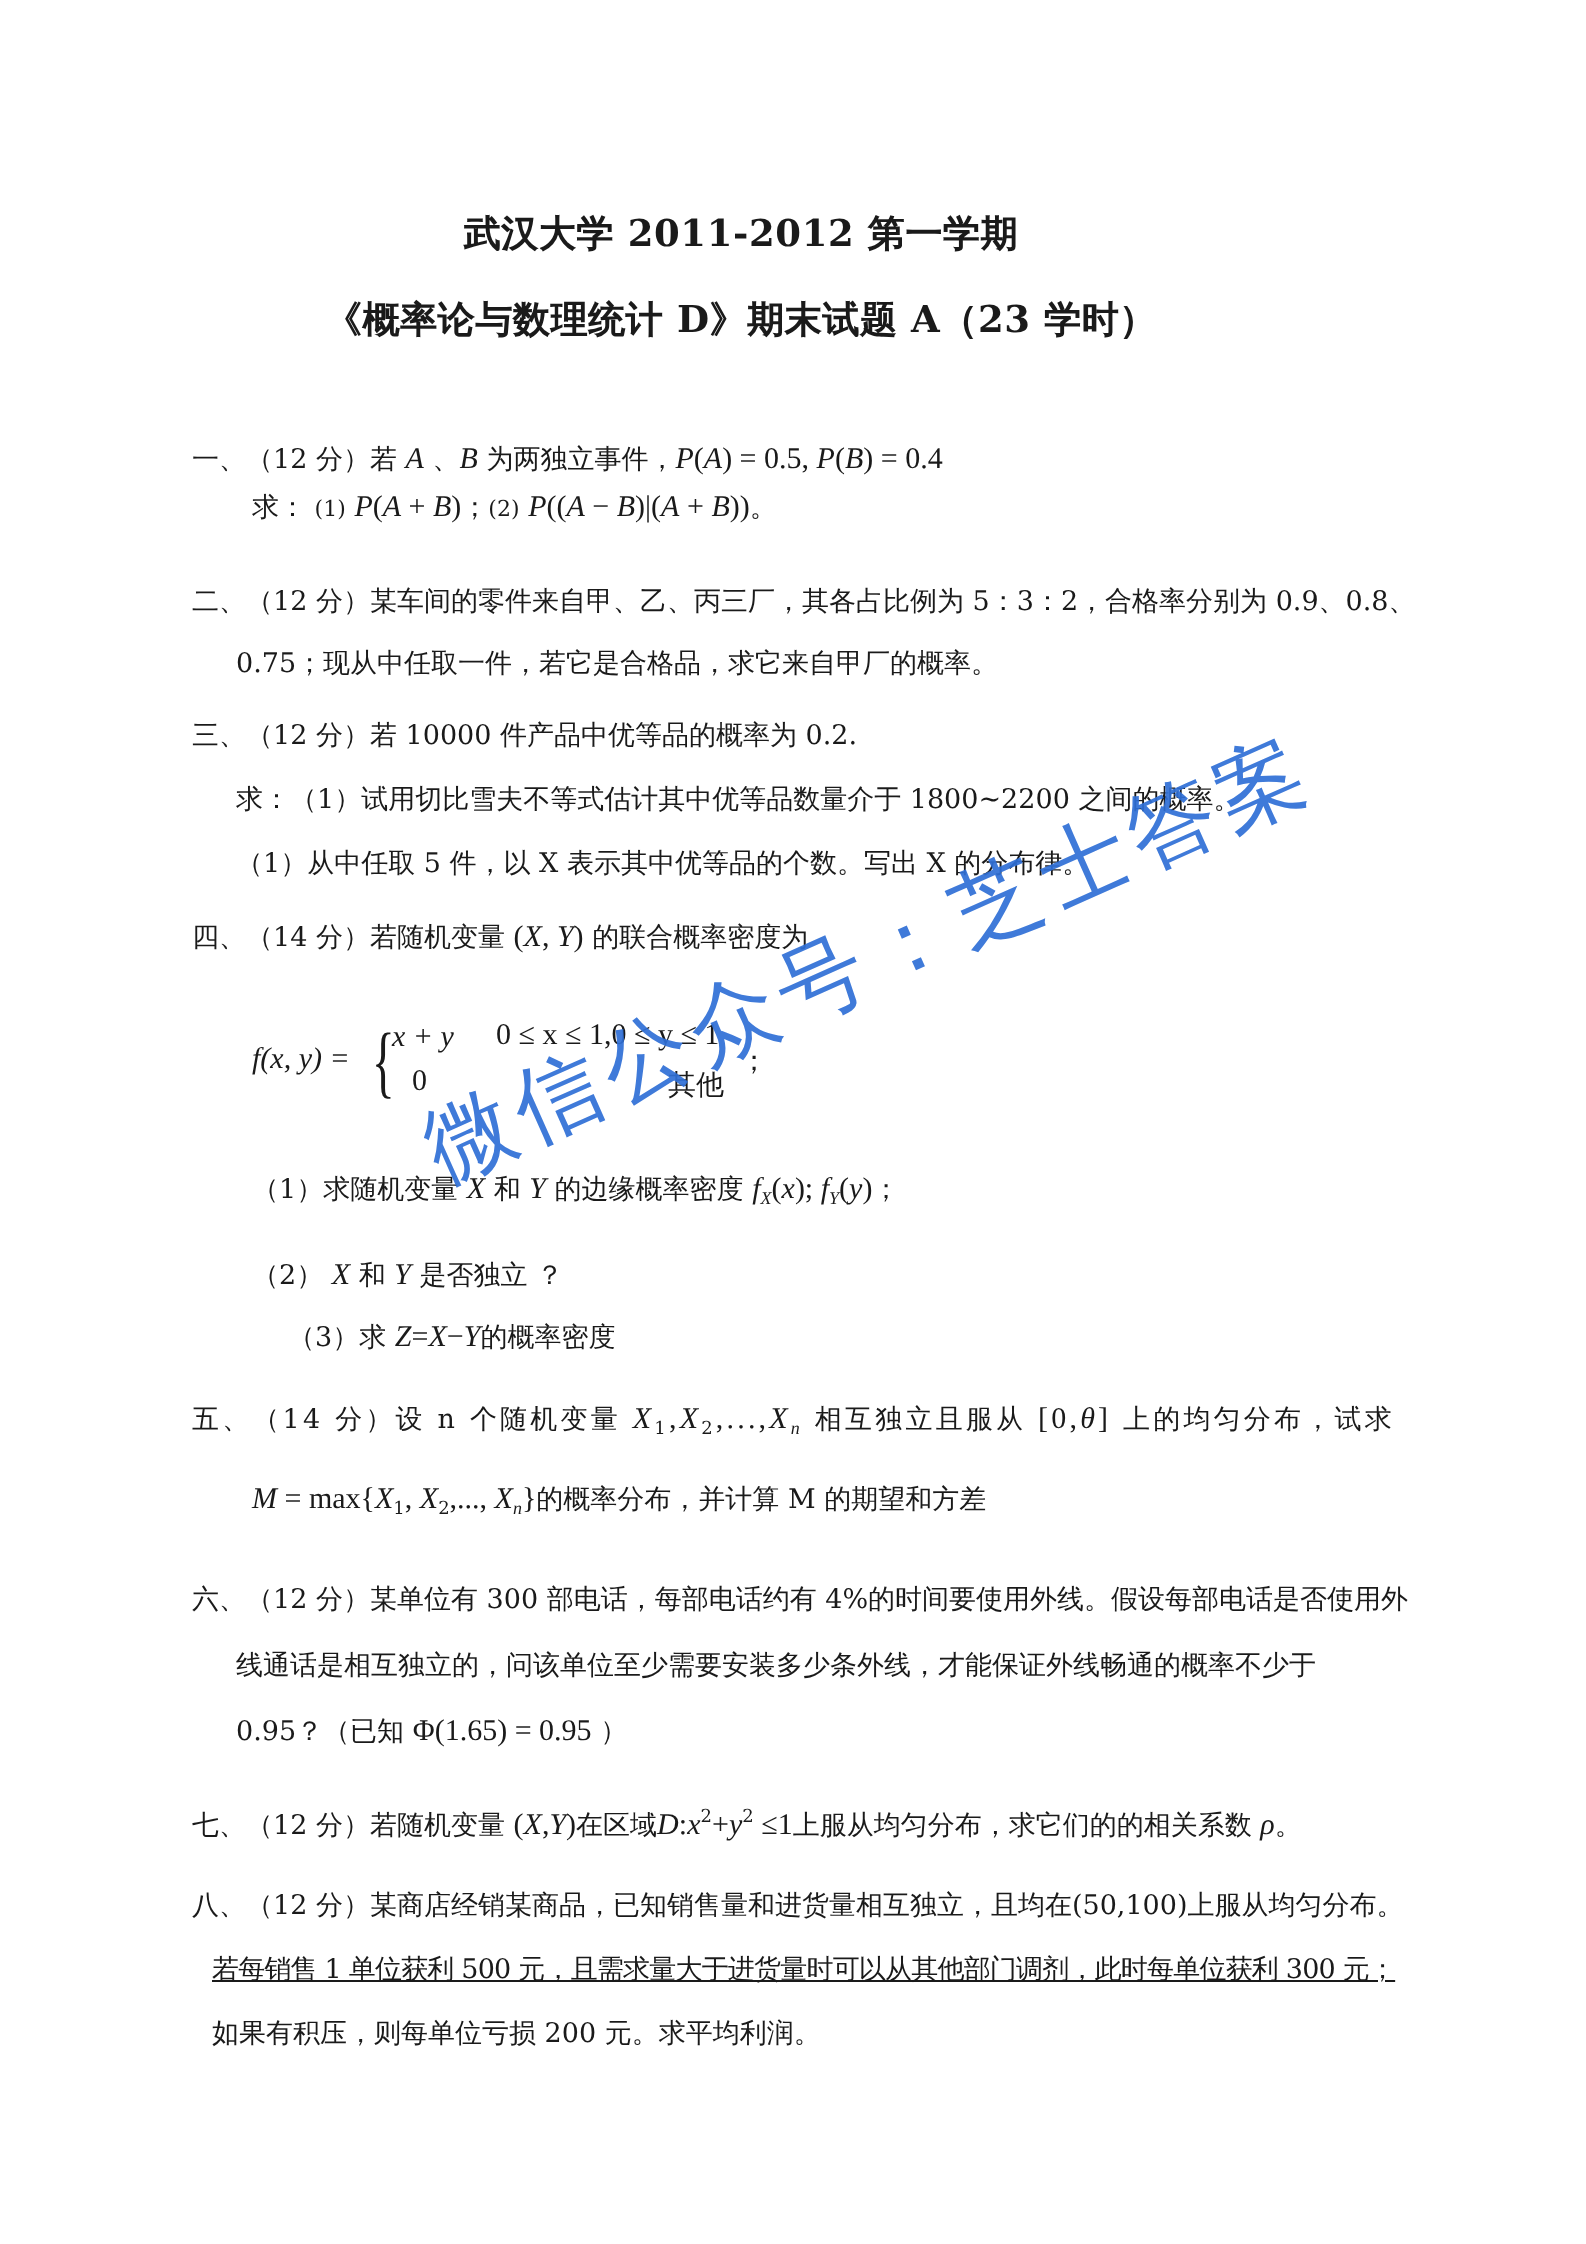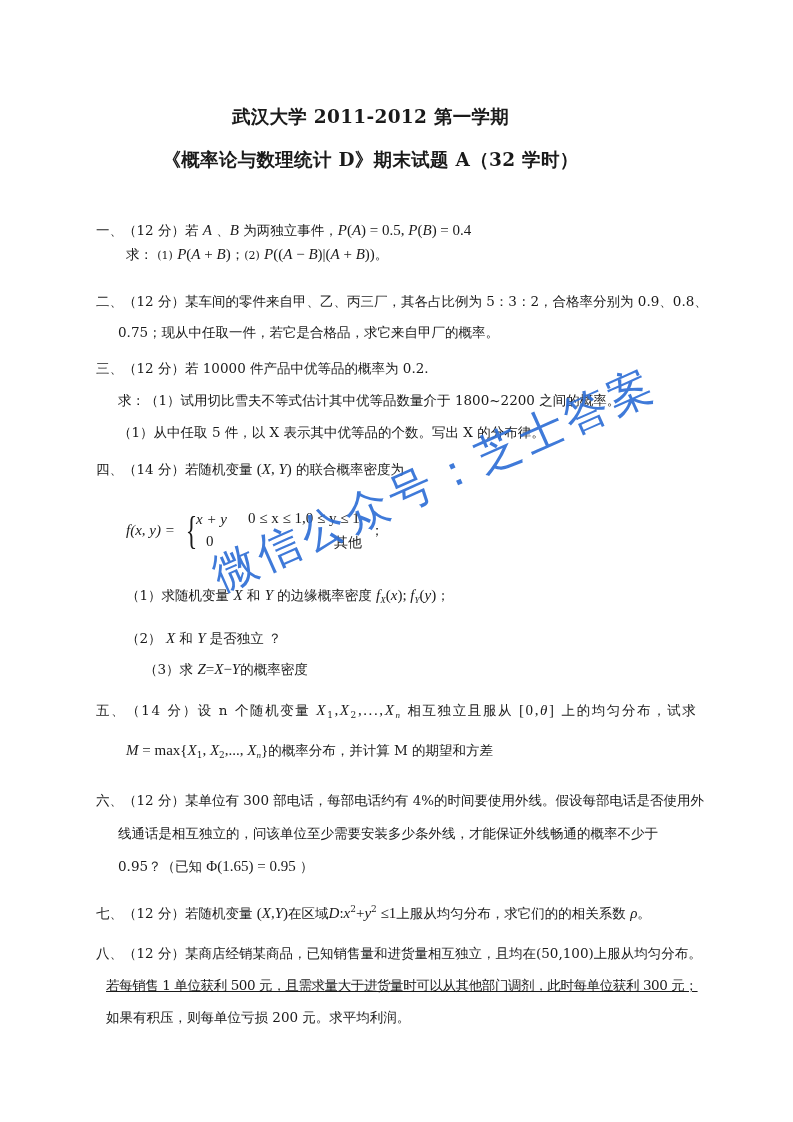--- a/index.html
+++ b/index.html
@@ -26,21 +26,21 @@
       font-size: 44px; color: #2f6fd6; opacity: 0.92;
       transform: rotate(-24deg); transform-origin: left center;
       white-space: nowrap; letter-spacing: 4px; font-weight: 300;
       pointer-events: none;
     }
   </style>
 </head>
 <body>
 
 <div class="title" style="top:104px;">武汉大学 2011-2012 第一学期</div>
-<div class="title" style="top:147px;">《概率论与数理统计 D》期末试题 A（32 学时）</div>
+<div class="title" style="top:147px;">《概率论与数理统计 D》期末试题 A（23 学时）</div>
 
 <div class="line" style="left:96px; top:201px;margin-top:20px;">
   <span>一、</span><span>（12 分）</span><span>若 <span class="m">A</span> 、<span class="m">B</span> 为两独立事件，<span class="m">P</span><span class="mn">(</span><span class="m">A</span><span class="mn">) = 0.5, </span><span class="m">P</span><span class="mn">(</span><span class="m">B</span><span class="mn">) = 0.4</span></span>
 </div>
 <div class="line" style="left:126px; top:245px;">求： <span style="font-size:11px;">(1)</span> <span class="m">P</span><span class="mn">(</span><span class="m">A</span><span class="mn"> + </span><span class="m">B</span><span class="mn">)</span>；<span style="font-size:11px;">(2)</span> <span class="m">P</span><span class="mn">((</span><span class="m">A</span><span class="mn"> − </span><span class="m">B</span><span class="mn">)|(</span><span class="m">A</span><span class="mn"> + </span><span class="m">B</span><span class="mn">))</span>。</div>
 
 <div class="line" style="left:96px; top:292px;">
   <span>二、</span><span>（12 分）</span><span>某车间的零件来自甲、乙、丙三厂，其各占比例为 5：3：2，合格率分别为 0.9、0.8、</span>
 </div>
 <div class="line" style="left:118px; top:323px;">0.75；现从中任取一件，若它是合格品，求它来自甲厂的概率。</div>

